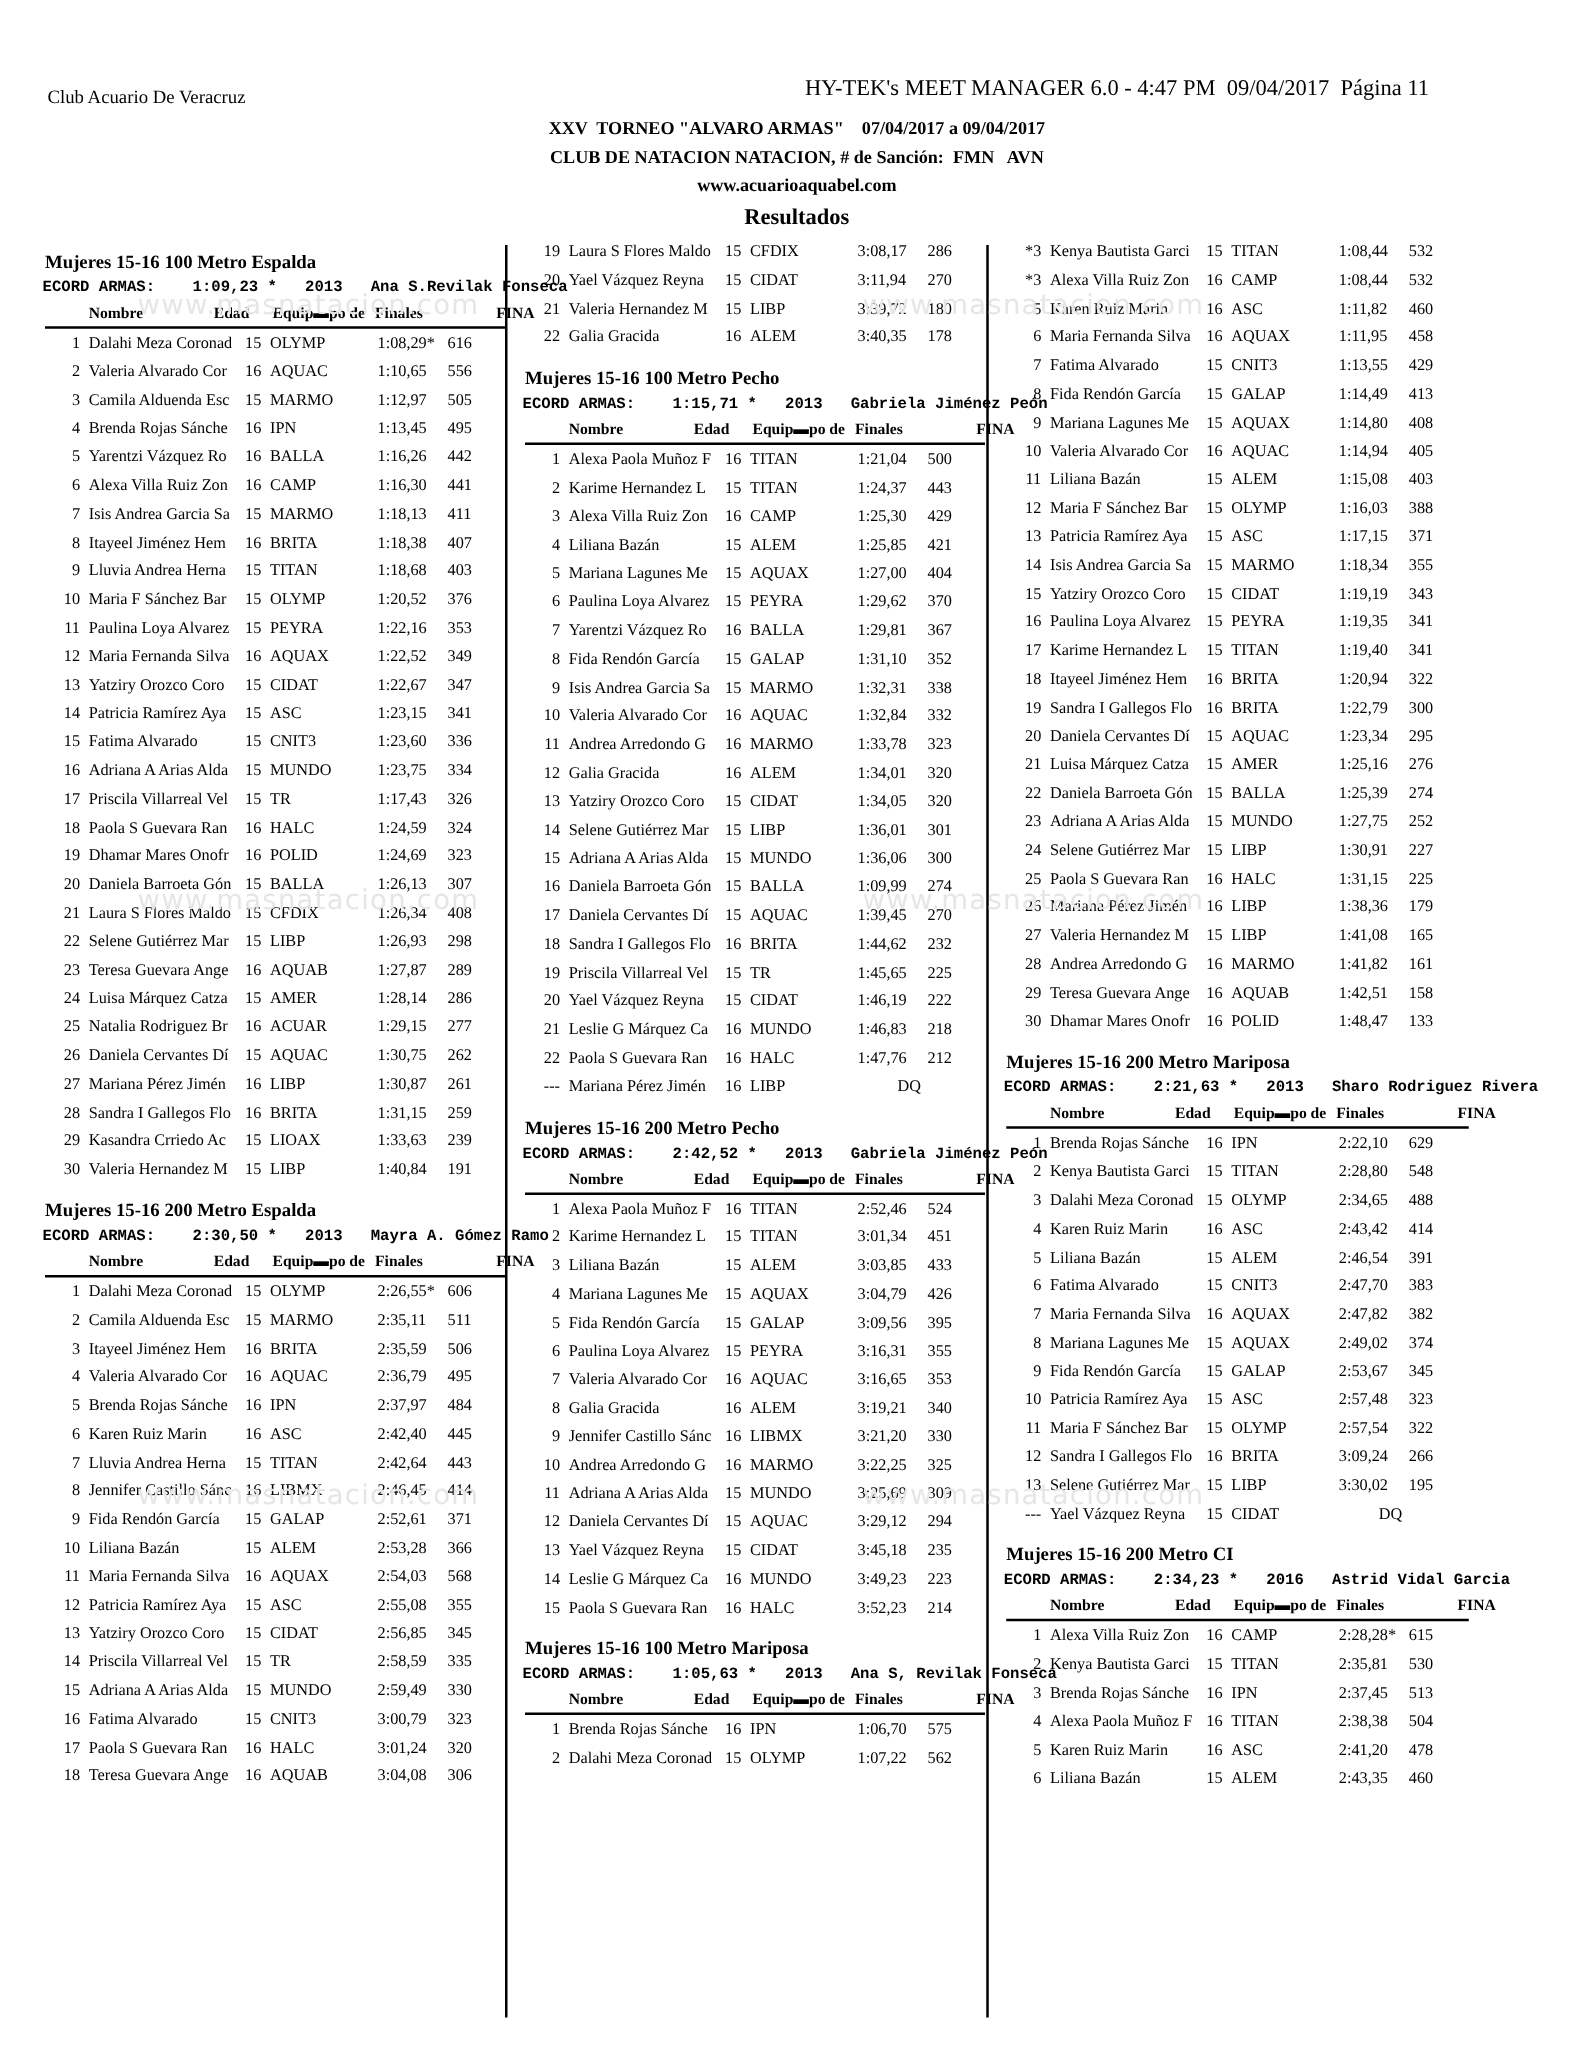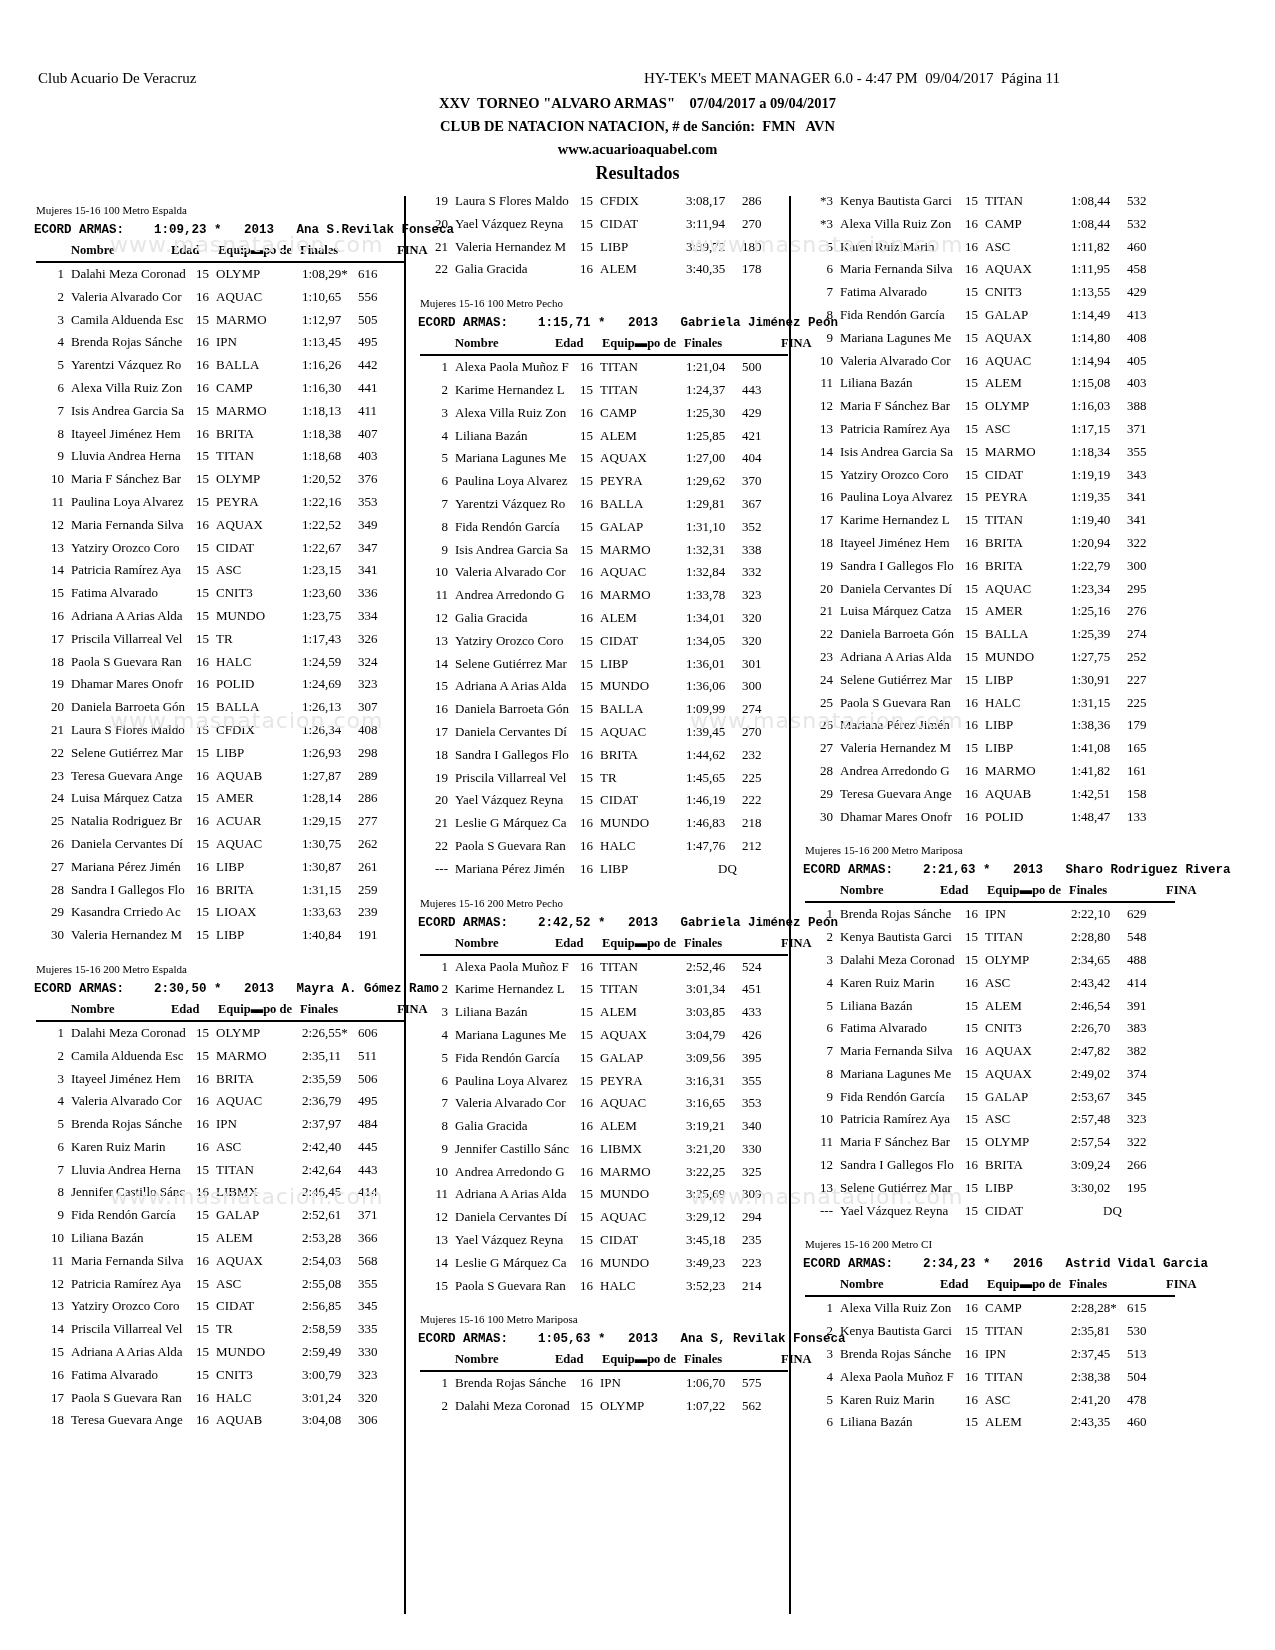--- a/index.html
+++ b/index.html
@@ -1,32 +1,32 @@
 <!DOCTYPE html>
 <html><head>
 <meta charset="utf-8">
 <style>
   html, body { margin:0; padding:0; background:#ffffff; }
   body { width:1275px; height:1650px; position:relative; overflow:hidden;
          font-family:"Liberation Serif","DejaVu Serif",serif; color:#000; }
   .hdr-left { position:absolute; left:38px; top:70px; font-size:15px; }
-  .hdr-right { position:absolute; left:644px; top:70px; font-size:15px; white-space:pre; }
+  .hdr-right { position:absolute; left:644px; top:60px; font-size:18px; white-space:pre; }
   .hdr-center { position:absolute; left:0; width:1275px; text-align:center; font-weight:bold; font-size:14.5px; }
   .t1 { top:95px; white-space:pre; }
   .t2 { top:118px; white-space:pre; }
   .t3 { top:141px; }
   .t4 { top:163px; font-size:18px; }
   .col { position:absolute; top:196px; }
   .col1 { left:36px; width:368px; }
   .col2 { left:420px; width:368px; }
   .col3 { left:805px; width:370px; }
   .vline { position:absolute; width:2px; background:#000; top:196px; height:1418px; }
   .v1 { left:404px; } .v2 { left:789px; }
   .event { margin-bottom:12px; }
-  .ev-title { font-weight:normal; font-size:11px; height:20px; line-height:20px; margin-top:4px; }
+  .ev-title { font-weight:bold; font-size:15px; height:20px; line-height:20px; margin-top:4px; }
   .ev-record { font-weight:bold; font-size:12.5px; height:20px; line-height:20px; white-space:pre; margin-left:-2px;font-family:Liberation Mono, monospace; }
   .ev-head { font-weight:bold; font-size:12.5px; height:21px; line-height:21px; border-bottom:2px solid #000; position:relative; }
   .ev-head span { position:absolute; top:0; }
   .row { height:22.8px; line-height:22.8px; font-size:13px; position:relative; white-space:nowrap; }
   .row span { position:absolute; top:0; }
   .c-place { width:28px; text-align:right; left:0; }
   .c-name { left:35px; width:120px; overflow:hidden; }
   .c-age { left:160px; }
   .c-team { left:178px; }
   .c-time { left:266px; }
@@ -1119,21 +1119,21 @@
         <span class="c-age">15</span>
         <span class="c-team" style="left: 180px;">ALEM</span>
         <span class="c-time">2:46,54</span>
         <span class="c-fina">391</span>
       </div>
       <div class="row">
         <span class="c-place">6</span>
         <span class="c-name">Fatima Alvarado</span>
         <span class="c-age">15</span>
         <span class="c-team" style="left: 180px;">CNIT3</span>
-        <span class="c-time">2:26,70</span>
+        <span class="c-time">2:47,70</span>
         <span class="c-fina">383</span>
       </div>
       <div class="row">
         <span class="c-place">7</span>
         <span class="c-name">Maria Fernanda Silva</span>
         <span class="c-age">16</span>
         <span class="c-team" style="left: 180px;">AQUAX</span>
         <span class="c-time">2:47,82</span>
         <span class="c-fina">382</span>
       </div>

